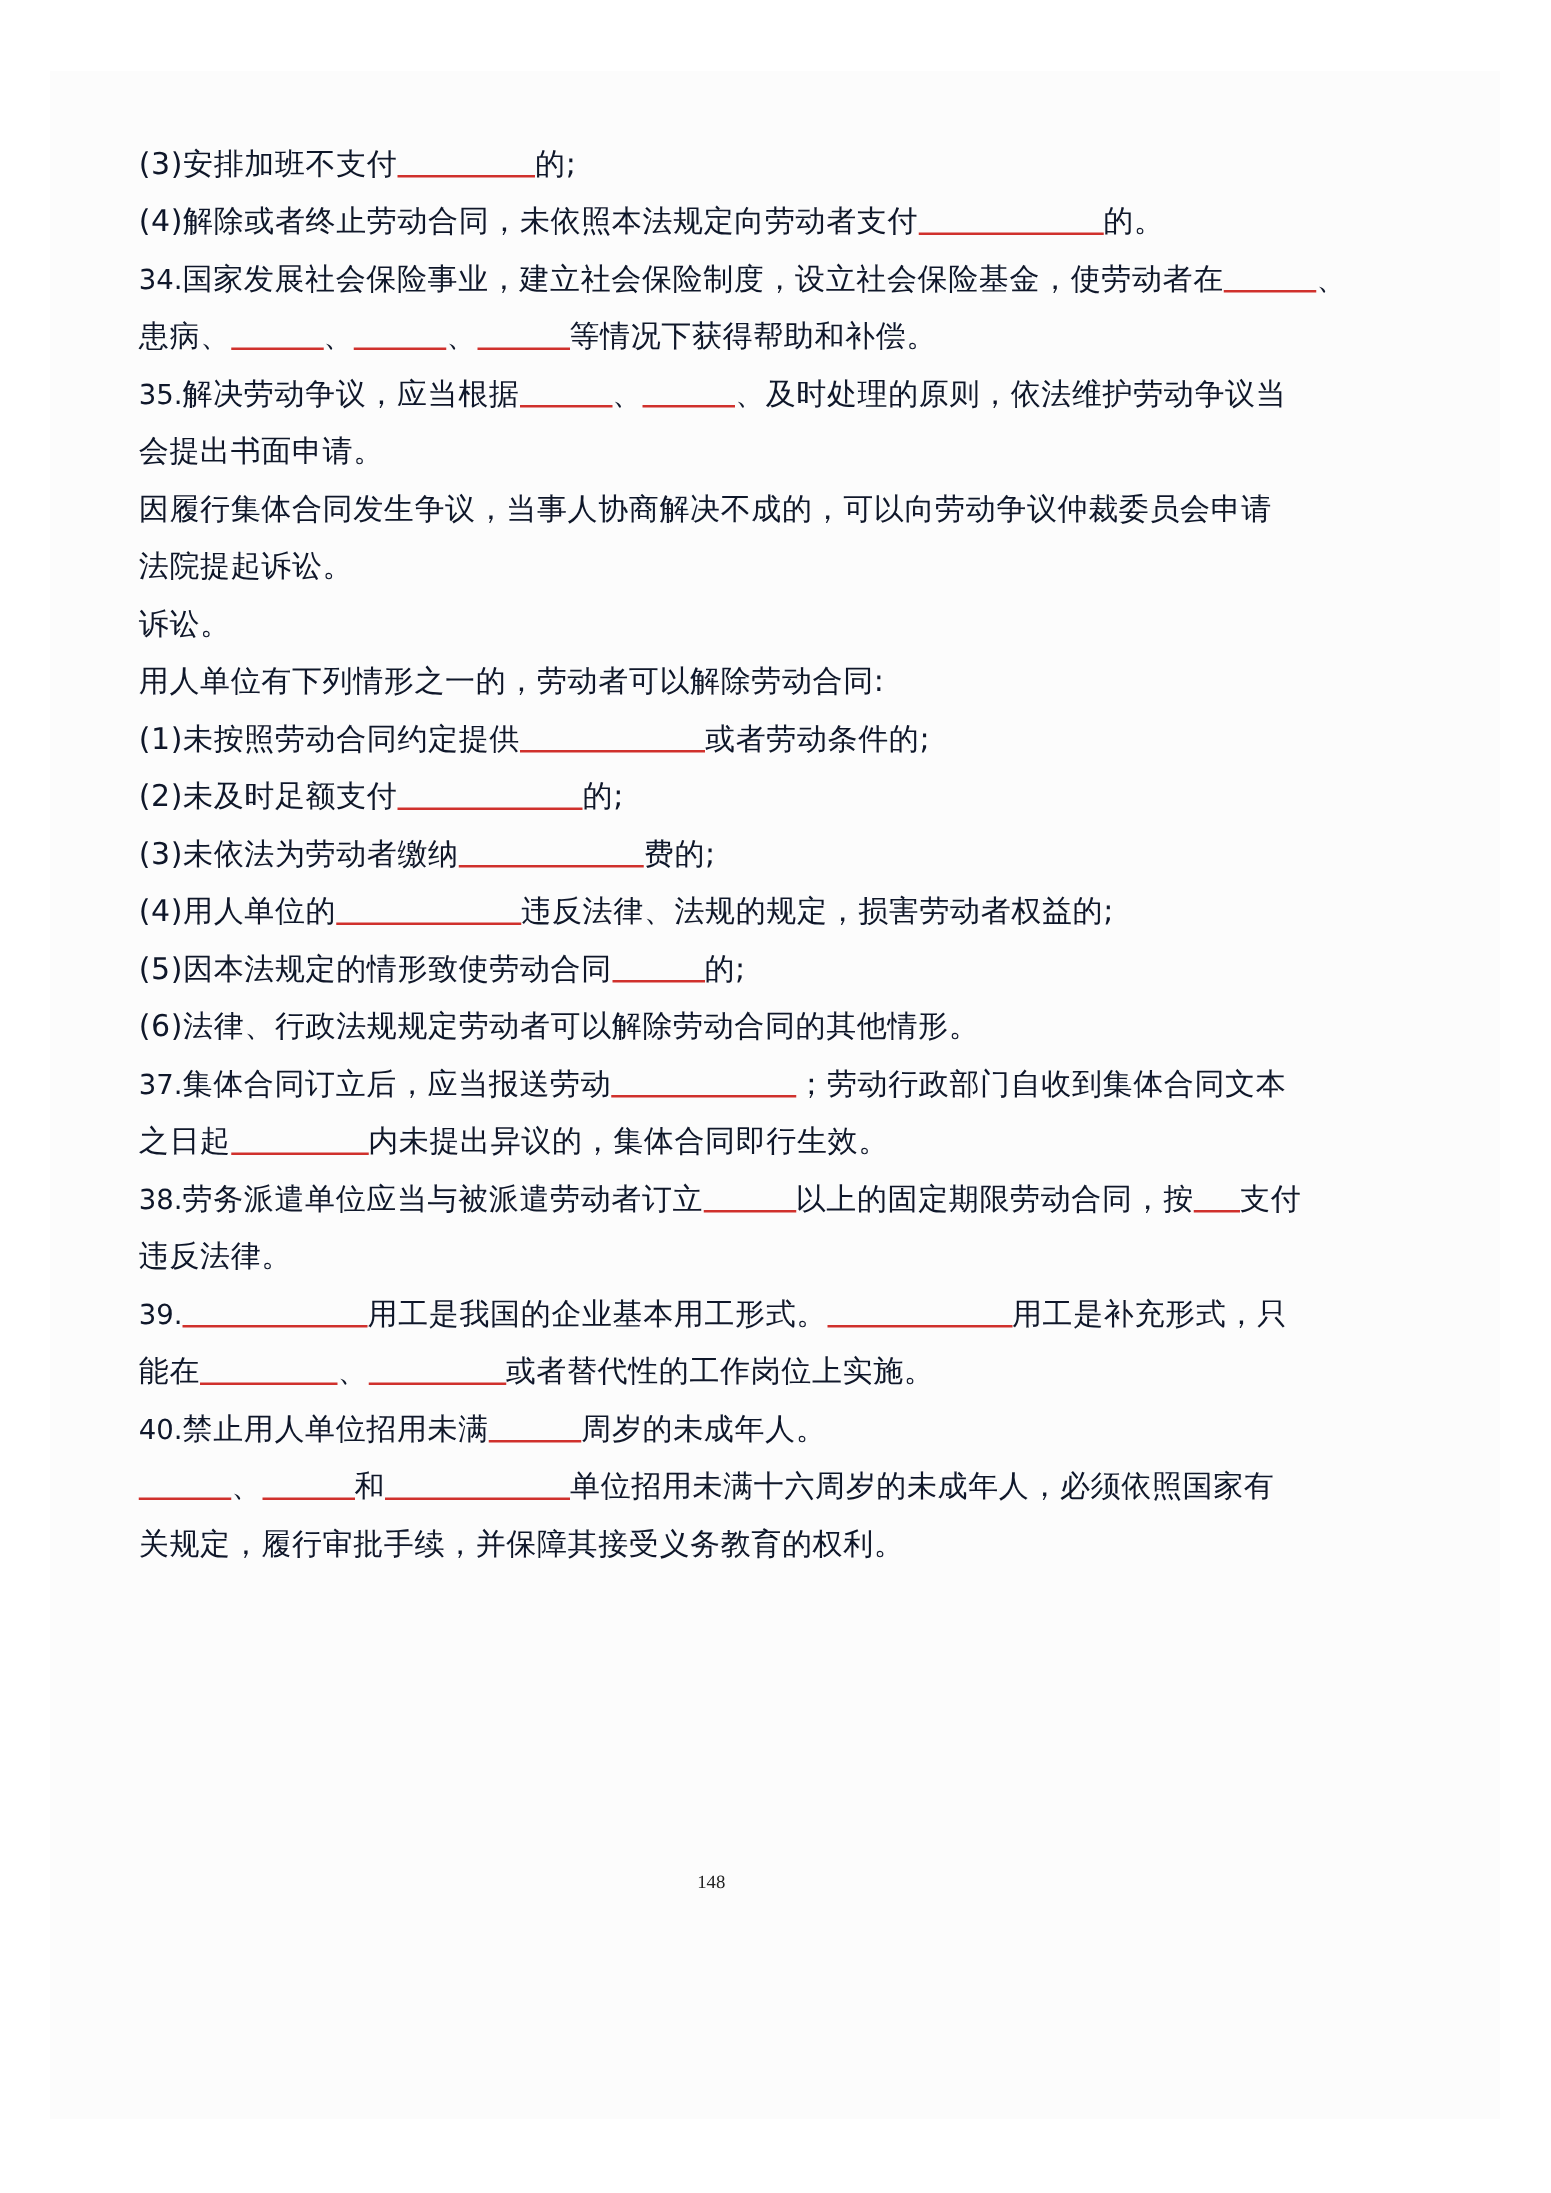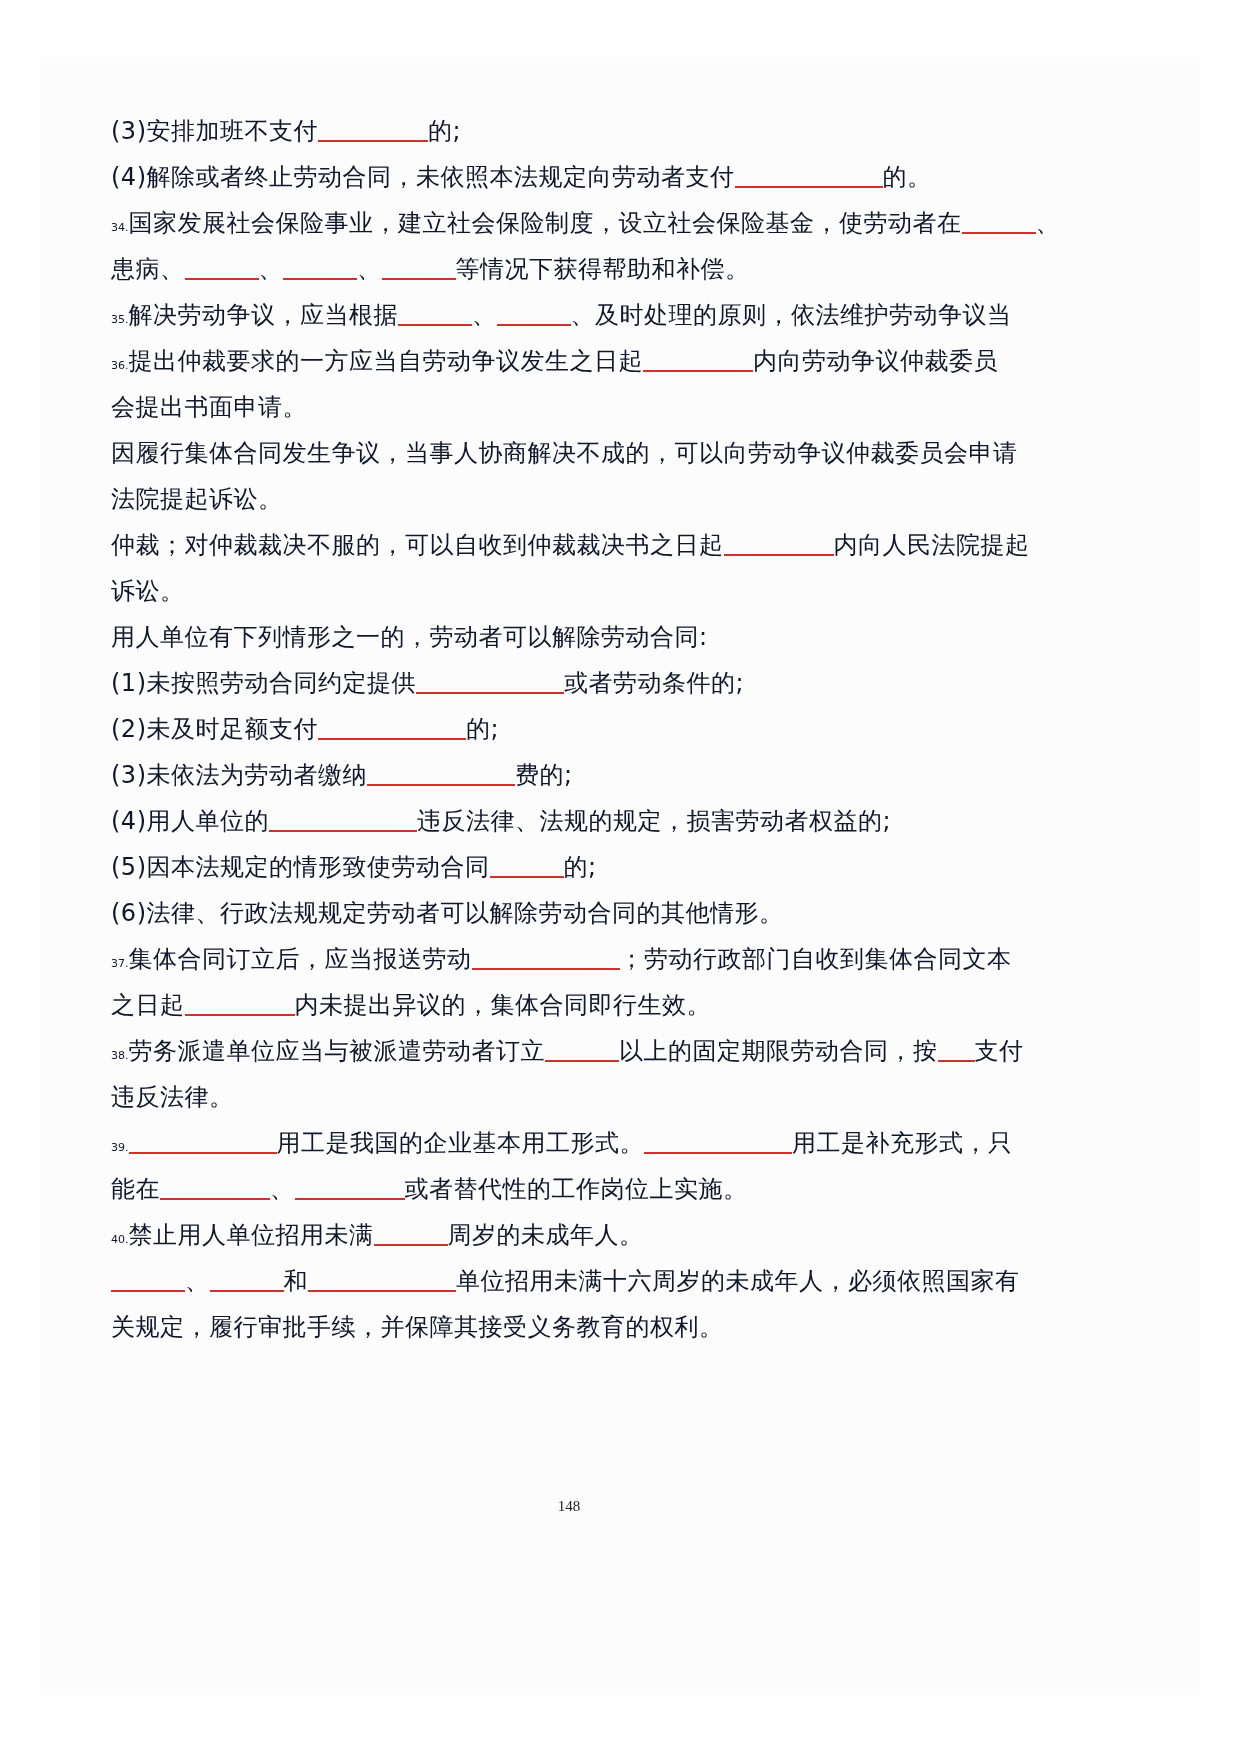--- a/index.html
+++ b/index.html
@@ -10,46 +10,44 @@
   }
   .content {
     position: absolute; left: 111px; top: 108px; width: 1020px;
     font-family: "DejaVu Sans", "Liberation Sans", sans-serif;
     font-size: 24px; color: #0f172a;
   }
   .line {
     height: 46px; line-height: 46px; white-space: nowrap;
     letter-spacing: 0.5px;
   }
-  .qnum { font-size: 11px; letter-spacing: 0; }
+  .qnum { font-size: 22px; letter-spacing: 0; }
   .blank {
     display: inline-block; height: 30px; vertical-align: -3px;
     border-bottom: 2px solid #d0312d;
   }
   .page-number {
     position: absolute; left: 0; width: 1138px; top: 1498px; text-align: center;
     font-family: "Liberation Serif", "DejaVu Serif", serif; font-size: 15px; color: #222;
   }
 </style>
 </head>
 <body>
 
 <div class="page-area"></div>
 
 <div class="content" id="content">
     <div class="line"><span>(3)安排加班不支付</span><span class="blank" style="width: 110px; border-bottom-color: rgb(208, 49, 45);"></span><span>的;</span></div>
     <div class="line"><span>(4)解除或者终止劳动合同，未依照本法规定向劳动者支付</span><span class="blank" style="width: 148px; border-bottom-color: rgb(208, 49, 45);"></span><span>的。</span></div>
     <div class="line"><span class="qnum">34.</span><span>国家发展社会保险事业，建立社会保险制度，设立社会保险基金，使劳动者在</span><span class="blank" style="width: 74px; border-bottom-color: rgb(208, 49, 45);"></span><span>、</span></div>
     <div class="line"><span>患病、</span><span class="blank" style="width: 74px; border-bottom-color: rgb(208, 49, 45);"></span><span>、</span><span class="blank" style="width: 74px; border-bottom-color: rgb(208, 49, 45);"></span><span>、</span><span class="blank" style="width: 74px; border-bottom-color: rgb(208, 49, 45);"></span><span>等情况下获得帮助和补偿。</span></div>
     <div class="line"><span class="qnum">35.</span><span>解决劳动争议，应当根据</span><span class="blank" style="width: 74px; border-bottom-color: rgb(208, 49, 45);"></span><span>、</span><span class="blank" style="width: 74px; border-bottom-color: rgb(208, 49, 45);"></span><span>、及时处理的原则，依法维护劳动争议当</span></div>
-    <div class="line"><span class="qnum">36.</span><span>提出仲裁要求的一方应当自劳动争议发生之日起</span><span class="blank" style="width: 110px; border-bottom-color: rgb(208, 49, 45);"></span><span>内向劳动争议仲裁委员</span></div>
     <div class="line"><span>会提出书面申请。</span></div>
     <div class="line"><span>因履行集体合同发生争议，当事人协商解决不成的，可以向劳动争议仲裁委员会申请</span></div>
     <div class="line"><span>法院提起诉讼。</span></div>
-    <div class="line"><span>仲裁；对仲裁裁决不服的，可以自收到仲裁裁决书之日起</span><span class="blank" style="width: 110px; border-bottom-color: rgb(208, 49, 45);"></span><span>内向人民法院提起</span></div>
     <div class="line"><span>诉讼。</span></div>
     <div class="line"><span>用人单位有下列情形之一的，劳动者可以解除劳动合同:</span></div>
     <div class="line"><span>(1)未按照劳动合同约定提供</span><span class="blank" style="width: 148px; border-bottom-color: rgb(208, 49, 45);"></span><span>或者劳动条件的;</span></div>
     <div class="line"><span>(2)未及时足额支付</span><span class="blank" style="width: 148px; border-bottom-color: rgb(208, 49, 45);"></span><span>的;</span></div>
     <div class="line"><span>(3)未依法为劳动者缴纳</span><span class="blank" style="width: 148px; border-bottom-color: rgb(208, 49, 45);"></span><span>费的;</span></div>
     <div class="line"><span>(4)用人单位的</span><span class="blank" style="width: 148px; border-bottom-color: rgb(208, 49, 45);"></span><span>违反法律、法规的规定，损害劳动者权益的;</span></div>
     <div class="line"><span>(5)因本法规定的情形致使劳动合同</span><span class="blank" style="width: 74px; border-bottom-color: rgb(208, 49, 45);"></span><span>的;</span></div>
     <div class="line"><span>(6)法律、行政法规规定劳动者可以解除劳动合同的其他情形。</span></div>
     <div class="line"><span class="qnum">37.</span><span>集体合同订立后，应当报送劳动</span><span class="blank" style="width: 148px; border-bottom-color: rgb(208, 49, 45);"></span><span>；劳动行政部门自收到集体合同文本</span></div>
     <div class="line"><span>之日起</span><span class="blank" style="width: 110px; border-bottom-color: rgb(208, 49, 45);"></span><span>内未提出异议的，集体合同即行生效。</span></div>

